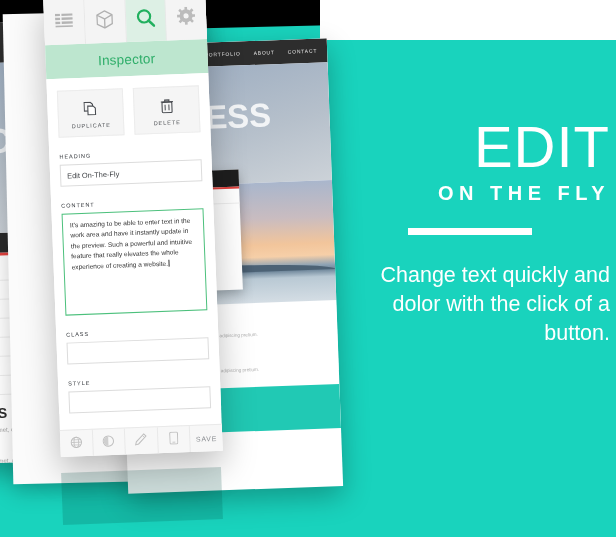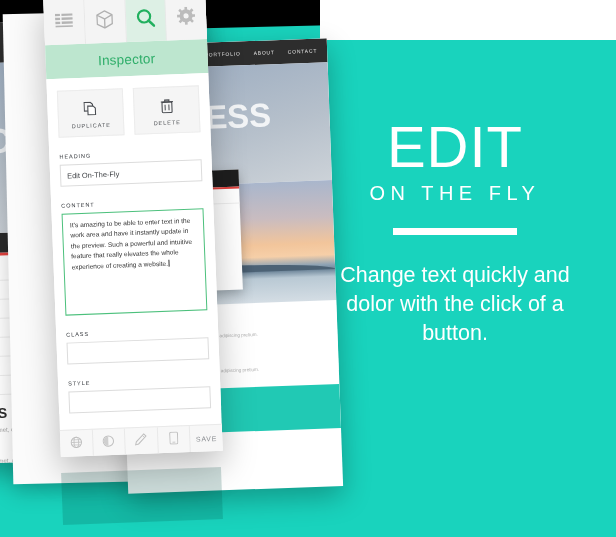--- a/index.html
+++ b/index.html
@@ -22,29 +22,29 @@
   .teal-bottom{
     position:absolute;left:0;top:440px;width:616px;height:110px;
     background:var(--teal,#19d3bd);
   }
   .white-notch{
     position:absolute;left:320px;top:0;width:300px;height:40px;background:#fff;
   }
 
   
   .copy{
-    position:absolute;left:315px;top:120px;width:280px;
-    text-align:center;color:#fff;
+    position:absolute;left:330px;top:120px;width:280px;
+    text-align:right;color:#fff;
   }
   .copy h1{
     margin:0;font-size:58px;line-height:54px;font-weight:normal;
     letter-spacing:1px;
   }
   .copy h2{
-    margin:8px 0 0 0;font-size:20px;line-height:22px;font-weight:normal;
+    margin:8px 0 0 0;font-size:20px;line-height:22px;font-weight:bold;
     letter-spacing:5.5px;
   }
   .rule{
     width:124px;height:7px;background:#fff;margin:24px auto 0 auto;
   }
   .copy p{
     margin:26px 0 0 0;font-size:21.5px;line-height:29px;font-weight:normal;
     color:#fff;
   }
 

